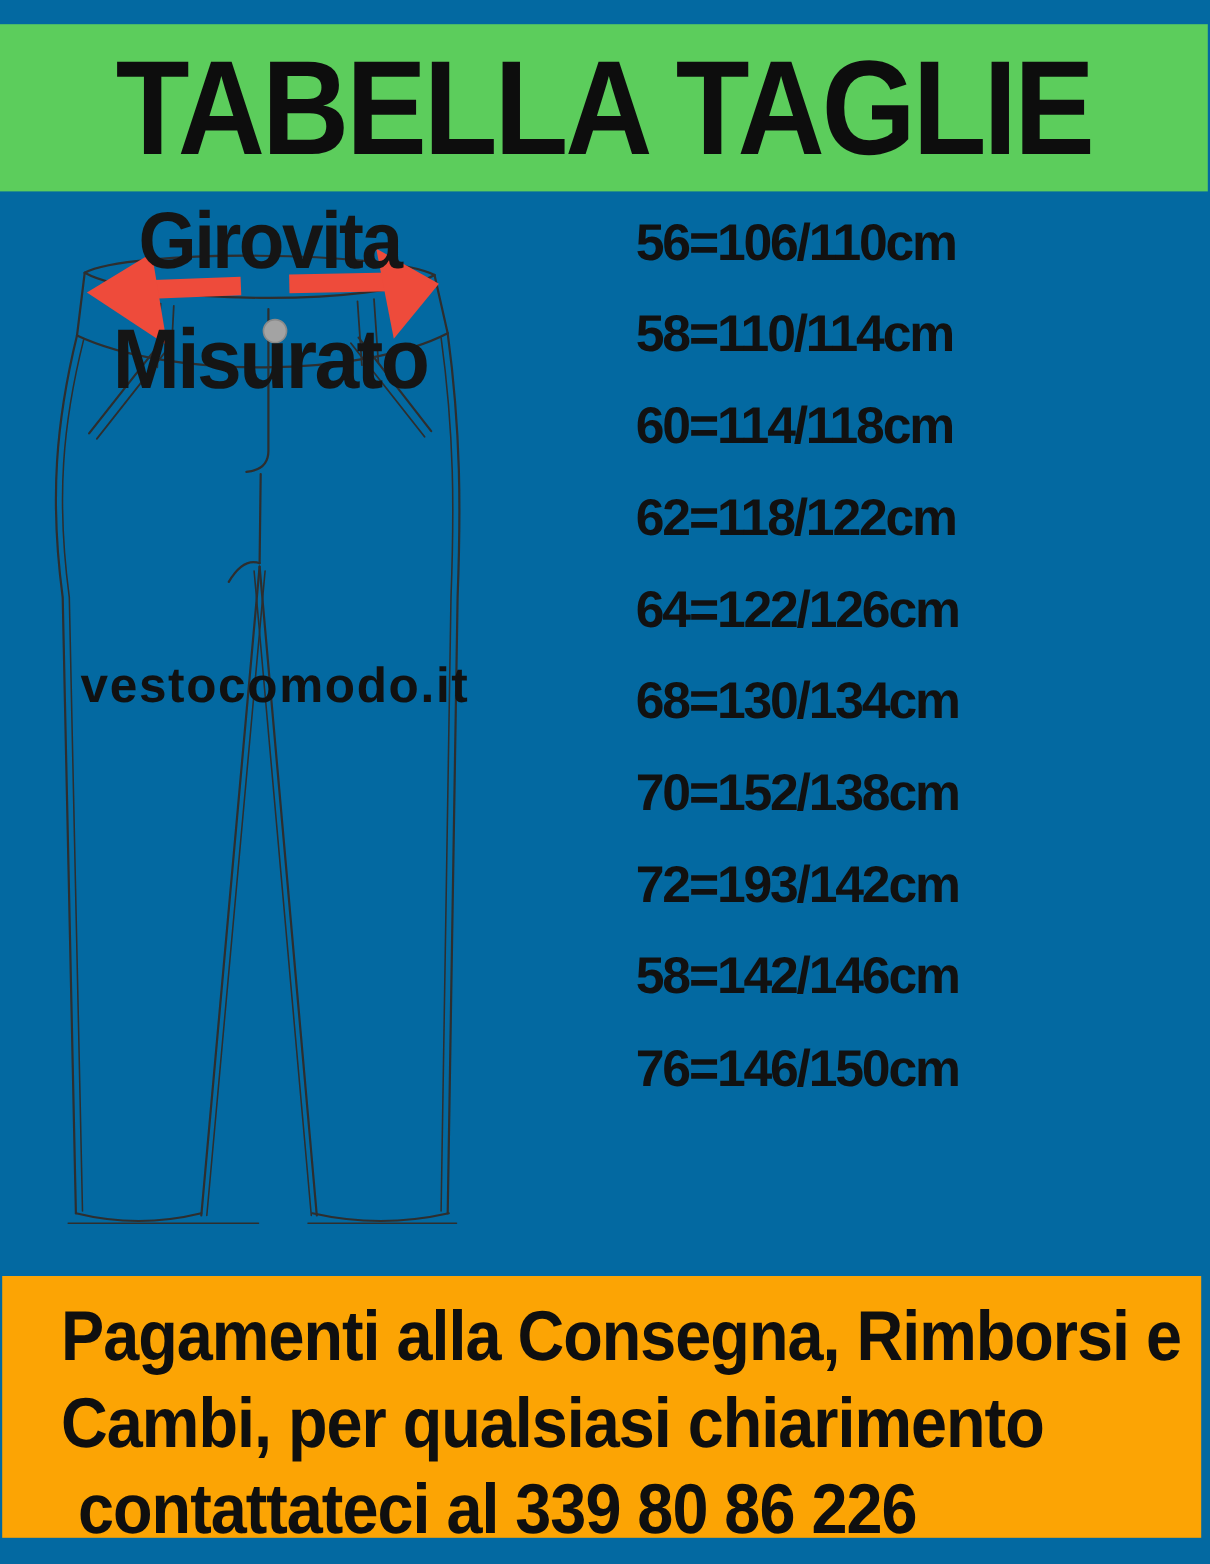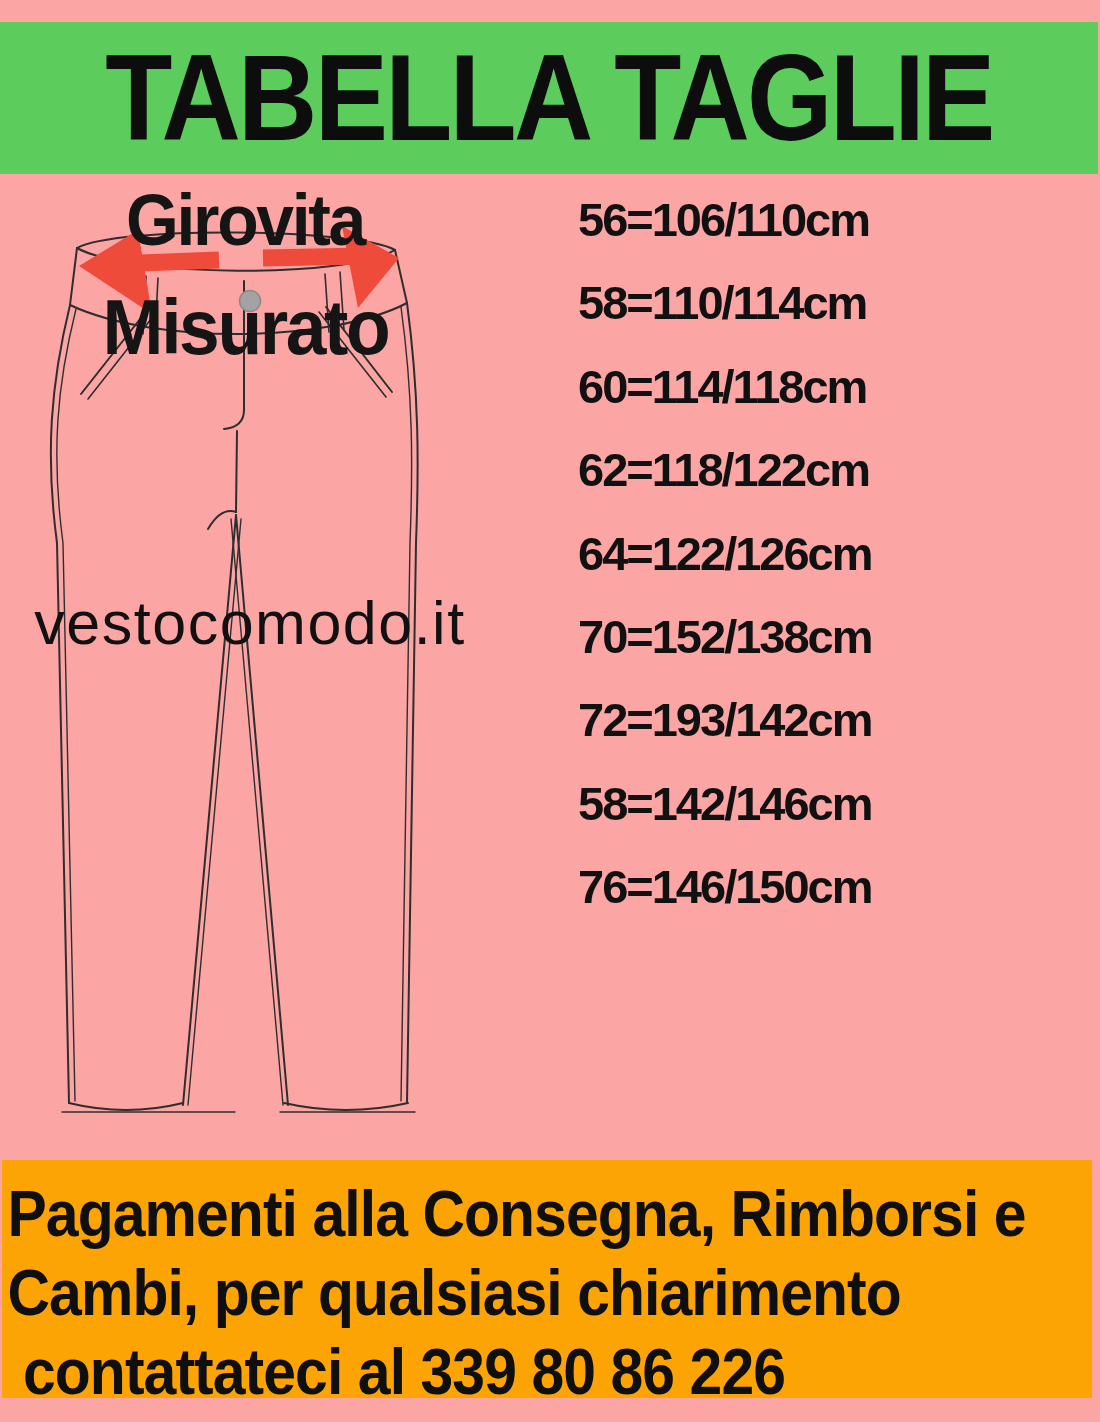--- a/index.html
+++ b/index.html
@@ -1,17 +1,17 @@
 <!DOCTYPE html>
 <html><head>
 <meta charset="utf-8">
 <style>
   html,body{margin:0;padding:0;background:#ffffff;}
   #canvas{
-    position:relative;width:1100px;height:1422px;background:#fca5a5;
+    position:relative;width:1100px;height:1422px;background:#0369a1;
     overflow:hidden;font-family:"Liberation Sans","DejaVu Sans",sans-serif;
     color:#141414;
   }
   
   .header-band{
     position:absolute;left:0;top:22px;width:1098px;height:152px;
     display:flex;align-items:center;justify-content:center;
   }
   .header-title{
     font-size:122px;font-weight:700;letter-spacing:-3px;color:#0d0d0d;
@@ -21,22 +21,22 @@
   
   .pants-svg{position:absolute;left:15px;top:213px;width:470px;height:910px;}
   .overlay-label{
     position:absolute;font-weight:700;color:#151515;white-space:nowrap;
     text-align:center;
   }
   #label-girovita{left:95px;top:180px;width:300px;font-size:73px;letter-spacing:-2.5px;
     transform:scaleX(0.93);transform-origin:50% 50%;line-height:80px;}
   #label-misurato{left:88px;top:287px;width:315px;font-size:77px;letter-spacing:-2.5px;
     transform:scaleX(0.95);transform-origin:50% 50%;line-height:80px;}
-  #watermark{left:30px;top:593px;width:440px;font-size:61px;letter-spacing:1.5px;
-    font-weight:400;line-height:60px;color:#111;}
+  #watermark{left:30px;top:593px;width:440px;font-size:45px;letter-spacing:1.5px;
+    font-weight:700;line-height:60px;color:#111;}
   
   .size-list{
     position:absolute;left:578px;top:178px;width:510px;
   }
   .size-row{
     font-size:47px;font-weight:700;letter-spacing:-2px;line-height:83.4px;
     white-space:nowrap;color:#111;
   }
   
   .footer-band{
@@ -114,25 +114,26 @@
   <div class="overlay-label" id="label-girovita">Girovita</div>
   <div class="overlay-label" id="label-misurato">Misurato</div>
   <div class="overlay-label" id="watermark">vestocomodo.it</div>
 
   <div class="size-list">
     <div class="size-row">56=106/110cm</div>
     <div class="size-row">58=110/114cm</div>
     <div class="size-row">60=114/118cm</div>
     <div class="size-row">62=118/122cm</div>
     <div class="size-row">64=122/126cm</div>
+    <div class="size-row">68=130/134cm</div>
     <div class="size-row">70=152/138cm</div>
     <div class="size-row">72=193/142cm</div>
     <div class="size-row">58=142/146cm</div>
     <div class="size-row">76=146/150cm</div>
   </div>
 
-  <div class="footer-band" style="background: rgb(252, 164, 4);">
+  <div class="footer-band" style="background: rgb(252, 164, 4); padding-left: 48px;">
     <div class="footer-line">Pagamenti alla Consegna, Rimborsi e</div>
     <div class="footer-line">Cambi, per qualsiasi chiarimento</div>
     <div class="footer-line"> contattateci al 339 80 86 226</div>
   </div>
 
 </div>
 
 </body></html>

